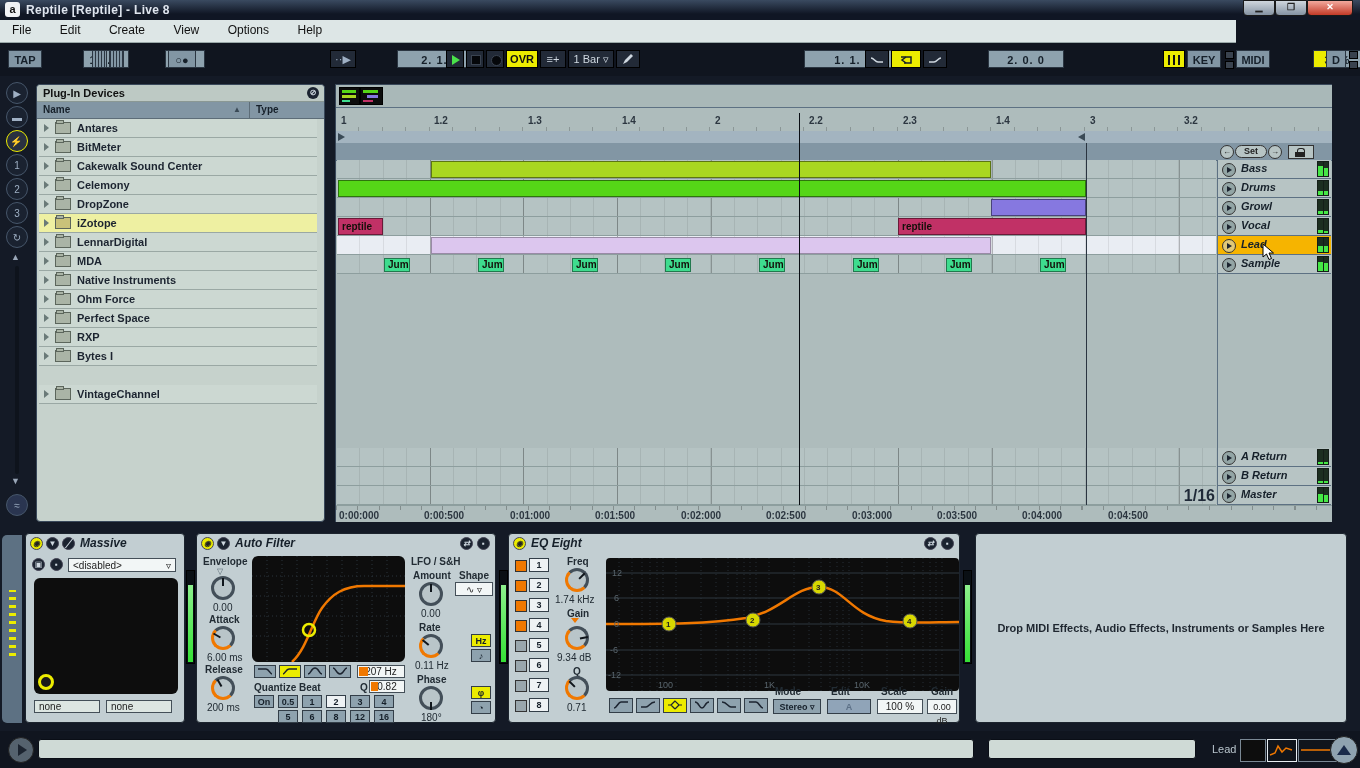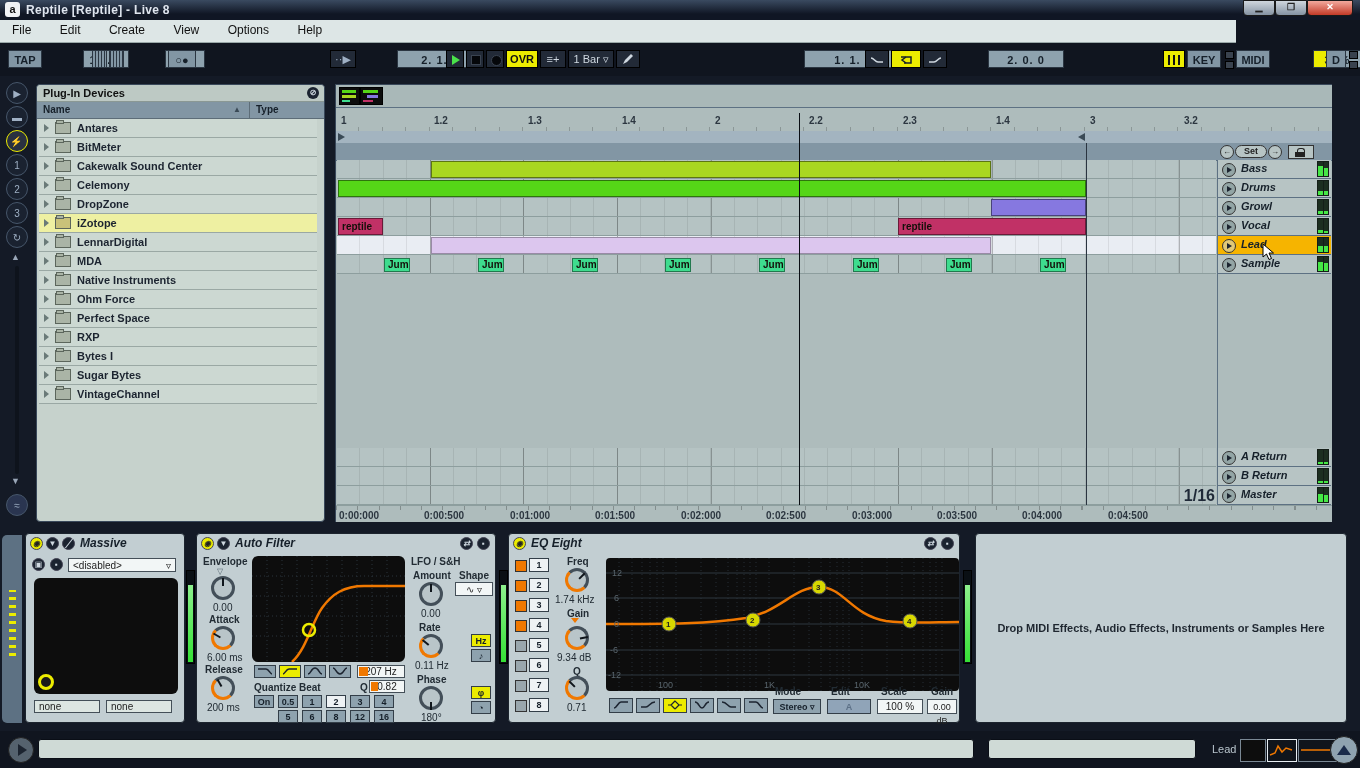--- a/index.html
+++ b/index.html
@@ -264,25 +264,20 @@
     <div class="brow" style="top:243px;">
         <i class="btri"></i>
         <i class="bfold"></i>
         <b>RXP</b>
       </div>
     <div class="brow" style="top:262px;">
         <i class="btri"></i>
         <i class="bfold"></i>
         <b>Bytes I</b>
       </div>
-    <div class="brow" style="top:281px;">
-        <i class="btri"></i>
-        <i class="bfold"></i>
-        <b>Sugar Bytes</b>
-      </div>
     <div class="brow" style="top:300px;">
         <i class="btri"></i>
         <i class="bfold"></i>
         <b>VintageChannel</b>
       </div>
   </div>
 
   <div class="abs" id="arr">
 
     <div class="abs" style="left:0;top:0;width:996px;height:22px;background:#a9b8b8;border-bottom:1px solid #5d7183;">

